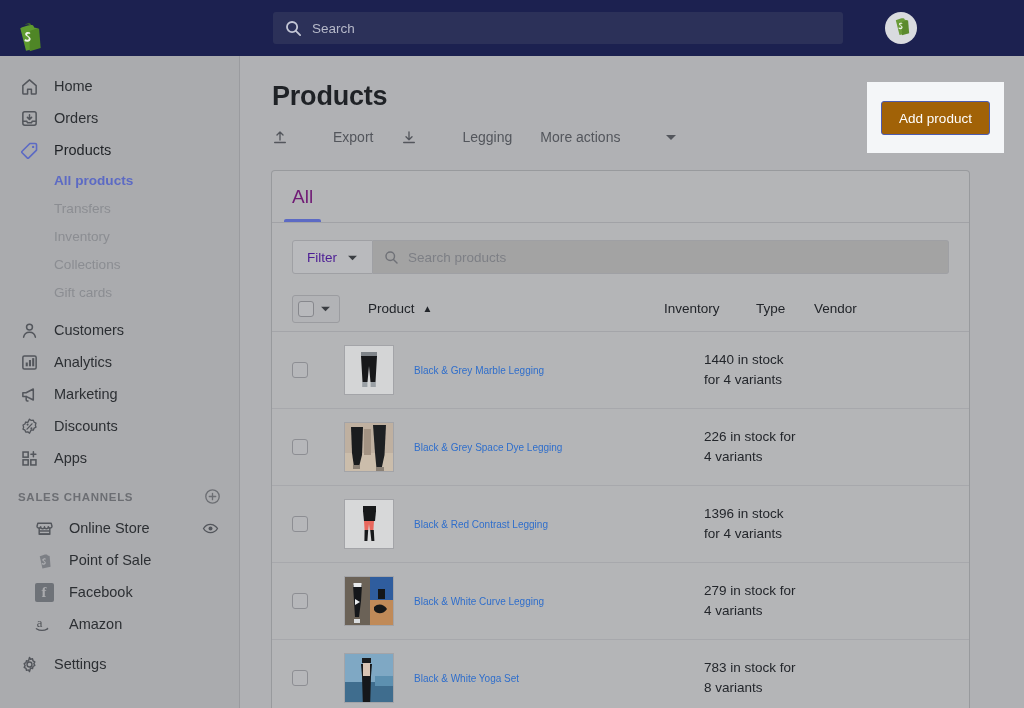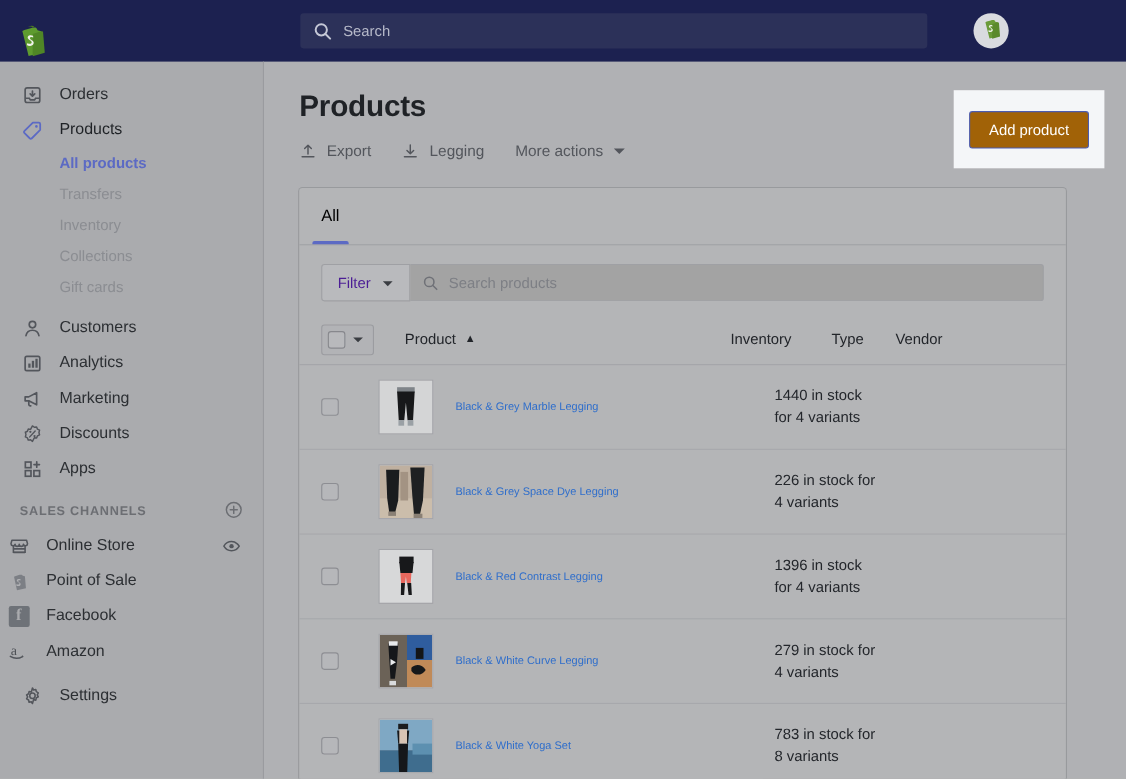--- a/index.html
+++ b/index.html
@@ -63,41 +63,41 @@
     display: flex; align-items: center; height: 28px;
     padding-left: 54px; font-size: 13.6px; color: #8b8d92;
   }
   .sub-item.current { color: #5c6ac4; font-weight: bold; }
   .nav-gap { height: 8px; }
   .section-head {
     display: flex; align-items: center; justify-content: space-between;
     padding: 0 18px 0 18px; height: 30px;
     font-size: 11.5px; letter-spacing: .7px; font-weight: bold; color: #6c6e73;
   }
-  .chan-item { display: flex; align-items: center; height: 32px; padding-left: 6px; color: #2c2f33; font-size: 14.5px; text-align: center; }
+  .chan-item { display: flex; align-items: center; height: 32px; padding-left: 33px; color: #2c2f33; font-size: 14.5px; text-align: center; }
   .chan-item .ico { width: 22px; height: 22px; margin-right: 14px; display:flex; align-items:center; justify-content:center; }
   .chan-item .trailing { margin-left: auto; margin-right: 20px; display: flex; }
   .fb-box { width: 19px; height: 19px; background: #6e7278; border-radius: 2px; color: #aaabae; font-weight: bold; font-size: 15px; display:flex; align-items:center; justify-content:center; font-family: "Liberation Serif", serif; }
 
   
   .main {
     position: absolute; top: 56px; left: 240px;
     width: 784px; height: 652px;
     background: #b0b1b4;
     overflow: hidden;
   }
   .page-title {
     position: absolute; left: 32px; top: 25px;
     font-size: 27px; font-weight: bold; color: #1f2226;
     letter-spacing: -0.2px;
   }
   .actions { position: absolute; left: 32px; top: 73px; display: flex; align-items: center; }
   .act {
     display: flex; align-items: center; margin-right: 28px;
-    font-size: 14px; color: #53565c;
+    font-size: 14px; color: #53565c; gap: 36px;
   }
   .act .ico { margin-right: 9px; display: flex; }
   .act .caret { margin-left: 9px; }
 
   .spotlight {
     position: absolute; left: 627px; top: 26px;
     width: 137px; height: 71px;
     background: #f4f6f8;
   }
   .add-btn {
@@ -120,21 +120,21 @@
     box-shadow: 0 0 0 1px rgba(110,112,116,.35);
     overflow: hidden;
   }
   .tabs {
     height: 52px; display: flex; align-items: stretch;
     border-bottom: 1px solid #a1a2a6;
   }
   .tab {
     position: relative; display: flex; align-items: center;
     padding: 0 16px; margin-left: 4px;
-    font-size: 15px; color: #000000;
+    font-size: 19px; color: #701a75;
   }
   .tab.selected::after {
     content: ""; position: absolute; left: 8px; right: 8px; bottom: 0;
     height: 3px; background: #5c6ac4; border-radius: 2px 2px 0 0;
   }
   .filterbar { padding: 17px 20px 0 20px; display: flex; }
   .filter-btn {
     display: flex; align-items: center; justify-content: center;
     height: 34px; padding: 0 14px;
     background: #b9babd; border: 1px solid #9fa0a4;
@@ -228,20 +228,28 @@
           <path d="M6.2 5.3l5.6-1.7c1.5-.5 3-.8 4.2-.5 1.1.3 1.8 1.2 2.1 2.4l3.3.8 1.7 19.4-13.1 3.1L4.3 6.2z" fill="#6a9b38"></path>
           <path d="M21.3 6.3l1.8.4 1.6 19.3-11 3.2V8.9z" fill="#5b8a2c"></path>
           <path d="M14.1 10.6c-.8-.4-1.7-.6-2.6-.5-1.9.2-2.5 1.4-2.3 2.4.3 1.6 2.9 2 3.5 3.5.3.8-.1 1.6-1 1.8-1 .2-2-.2-2.7-.8l-.6 2c.9.6 2 .9 3.1.8 2.2-.2 3.4-1.6 3.1-3.3-.3-1.8-3-2.2-3.4-3.5-.2-.6.2-1.2 1-1.3.7-.1 1.4.1 2 .4z" fill="#eef1e8"></path>
         </svg>
       </span>
     </div>
   </div>
 
   <div class="sidebar">
 
+    <div class="nav-item">
+      <span class="ico">
+        <svg width="19" height="19" viewBox="0 0 20 20">
+          <path d="M3 9l7-6 7 6v8a1 1 0 0 1-1 1h-4v-5H8v5H4a1 1 0 0 1-1-1z" fill="none" stroke="#53565c" stroke-width="1.6" stroke-linejoin="round"></path>
+        </svg>
+      </span>
+      <span>Home</span>
+    </div>
 
     <div class="nav-item">
       <span class="ico">
         <svg width="19" height="19" viewBox="0 0 20 20">
           <rect x="3" y="3" width="14" height="14" rx="2" fill="none" stroke="#53565c" stroke-width="1.6"></rect>
           <path d="M10 6v5m0 0l-2.2-2.2M10 11l2.2-2.2" fill="none" stroke="#53565c" stroke-width="1.6" stroke-linecap="round"></path>
           <path d="M3 13h4l1 1.5h4l1-1.5h4" fill="none" stroke="#53565c" stroke-width="1.6"></path>
         </svg>
       </span>
       <span>Orders</span>

